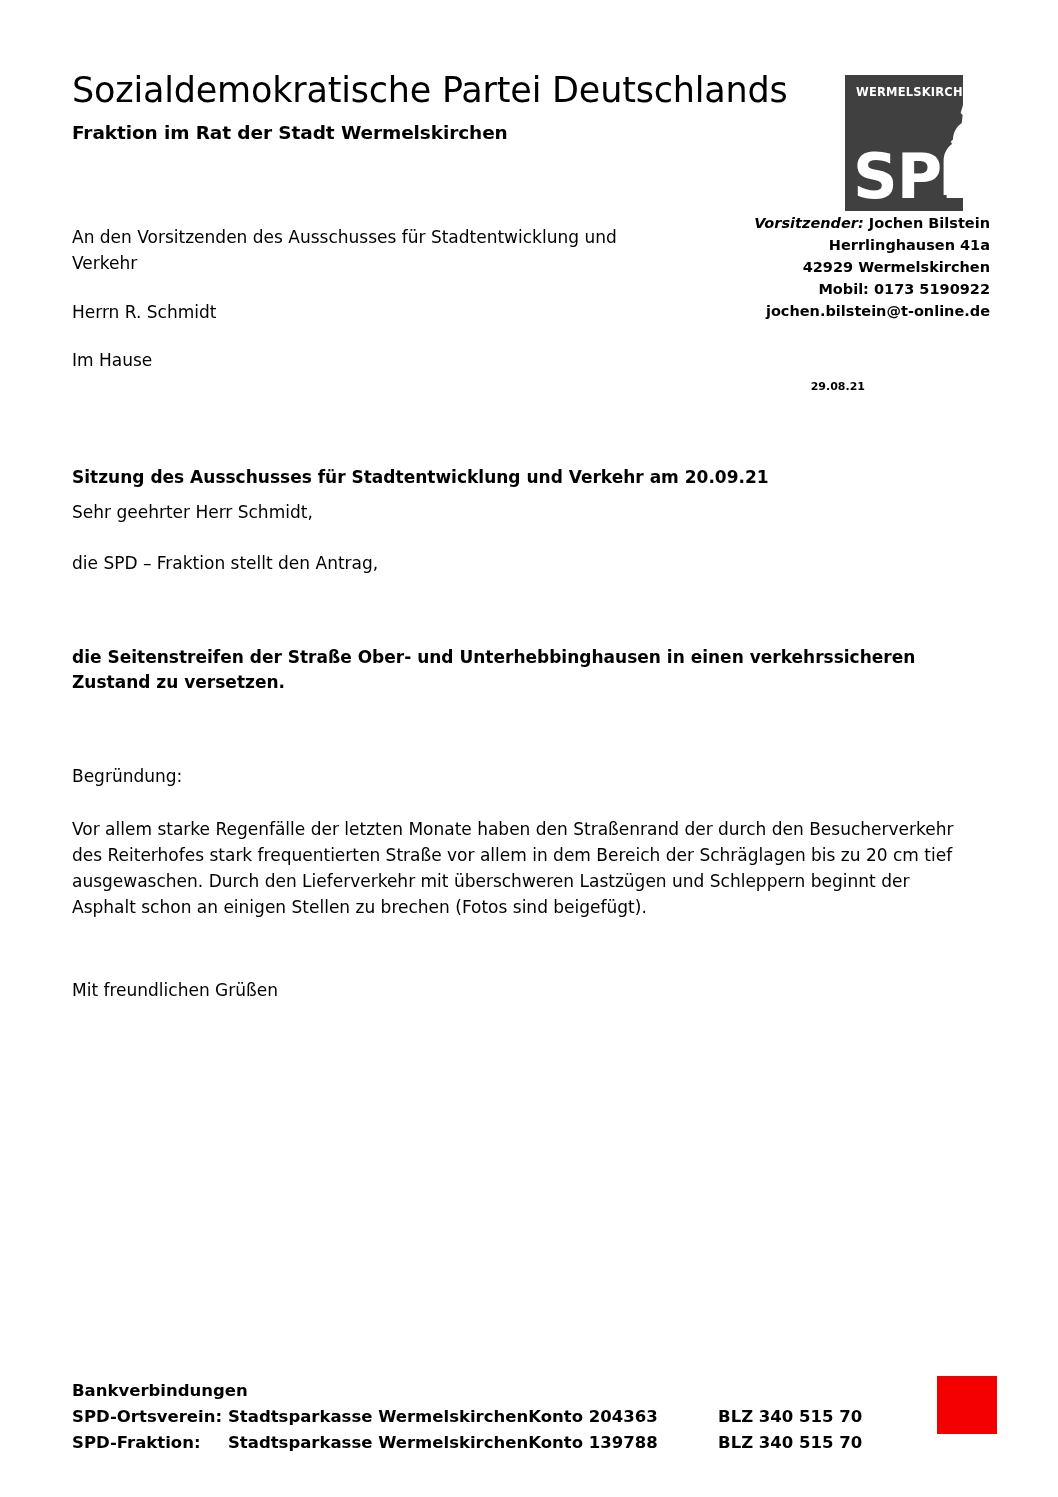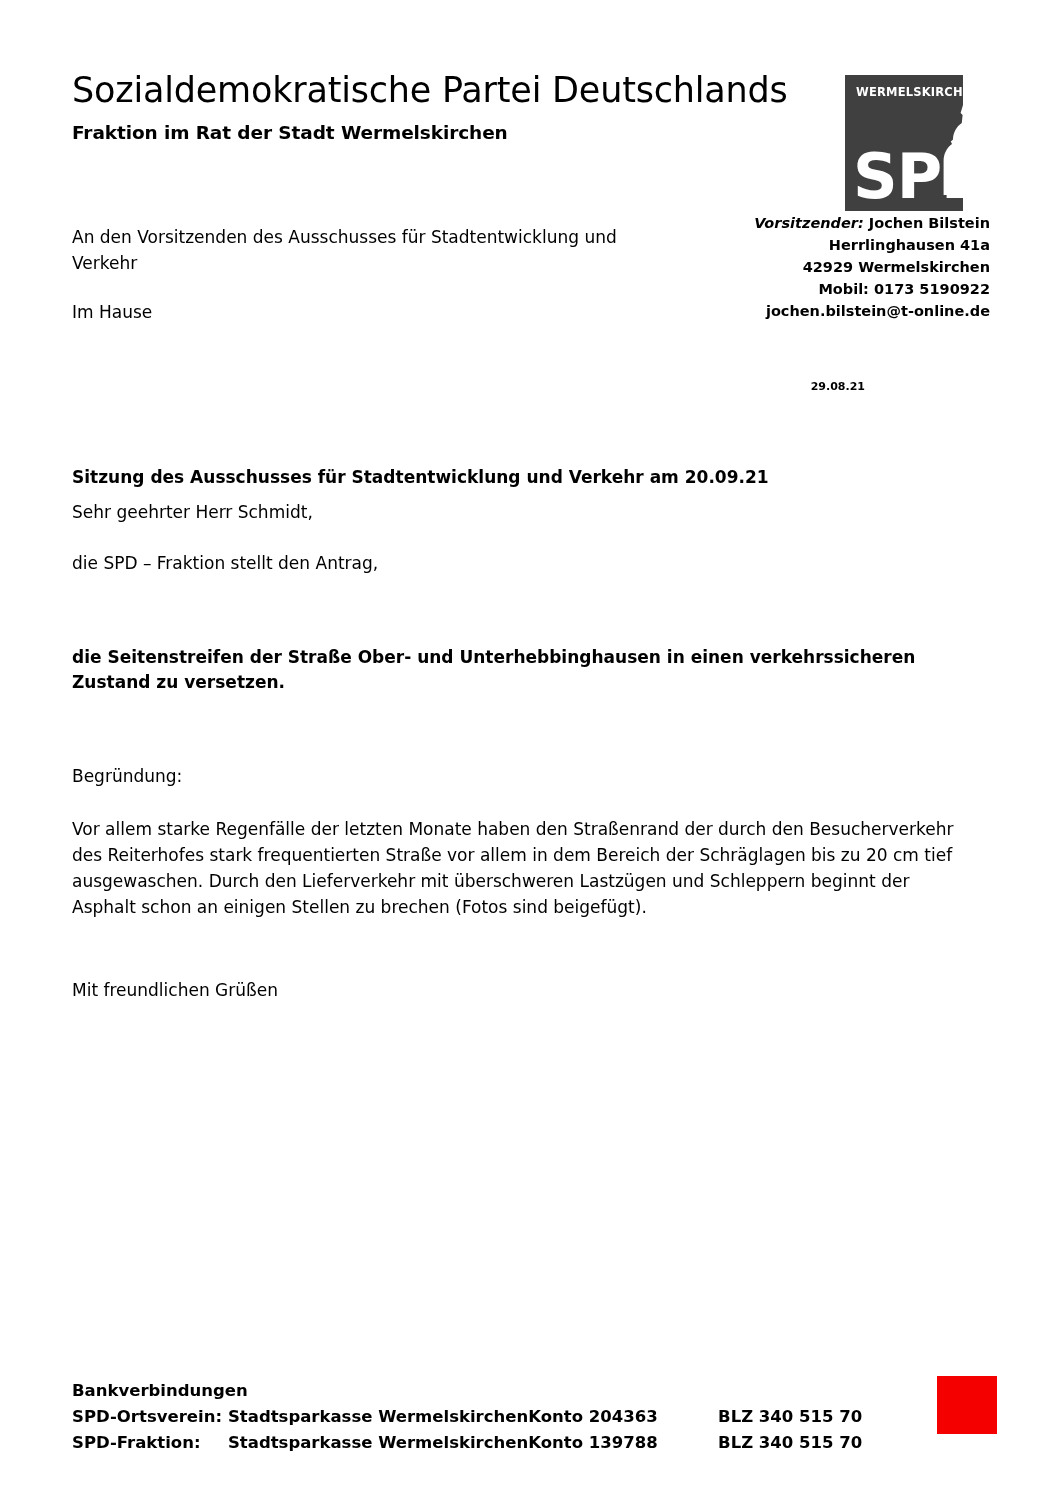--- a/index.html
+++ b/index.html
@@ -203,20 +203,21 @@
         C30.6 47.5 34.2 53.5 34.2 60.5 L36.4 62.5 L35.2 65
         C40.6 69 43.6 75 43.6 82 L43.6 116 L2.6 116 L2.6 82
         C2.6 75 5.6 69 11.0 65 L9.8 62.5 L12.0 60.5
         C12.0 53.5 15.6 47.5 20.8 44 L21.6 36 L19.6 34 L22.0 26 Z"></path>
     </svg>
     <div class="logo-spd">SPD</div>
   </div>
 
   <div class="recipient">
     <div class="blk">An den Vorsitzenden des Ausschusses für Stadtentwicklung und Verkehr</div>
+    <div class="blk">Herrn R. Schmidt</div>
     <div class="blk">Im Hause</div>
   </div>
 
   <div class="contact">
     <div>
       <span class="role">Vorsitzender:</span>
       <span>Jochen Bilstein</span>
     </div>
     <div>Herrlinghausen 41a</div>
     <div>42929 Wermelskirchen</div>

